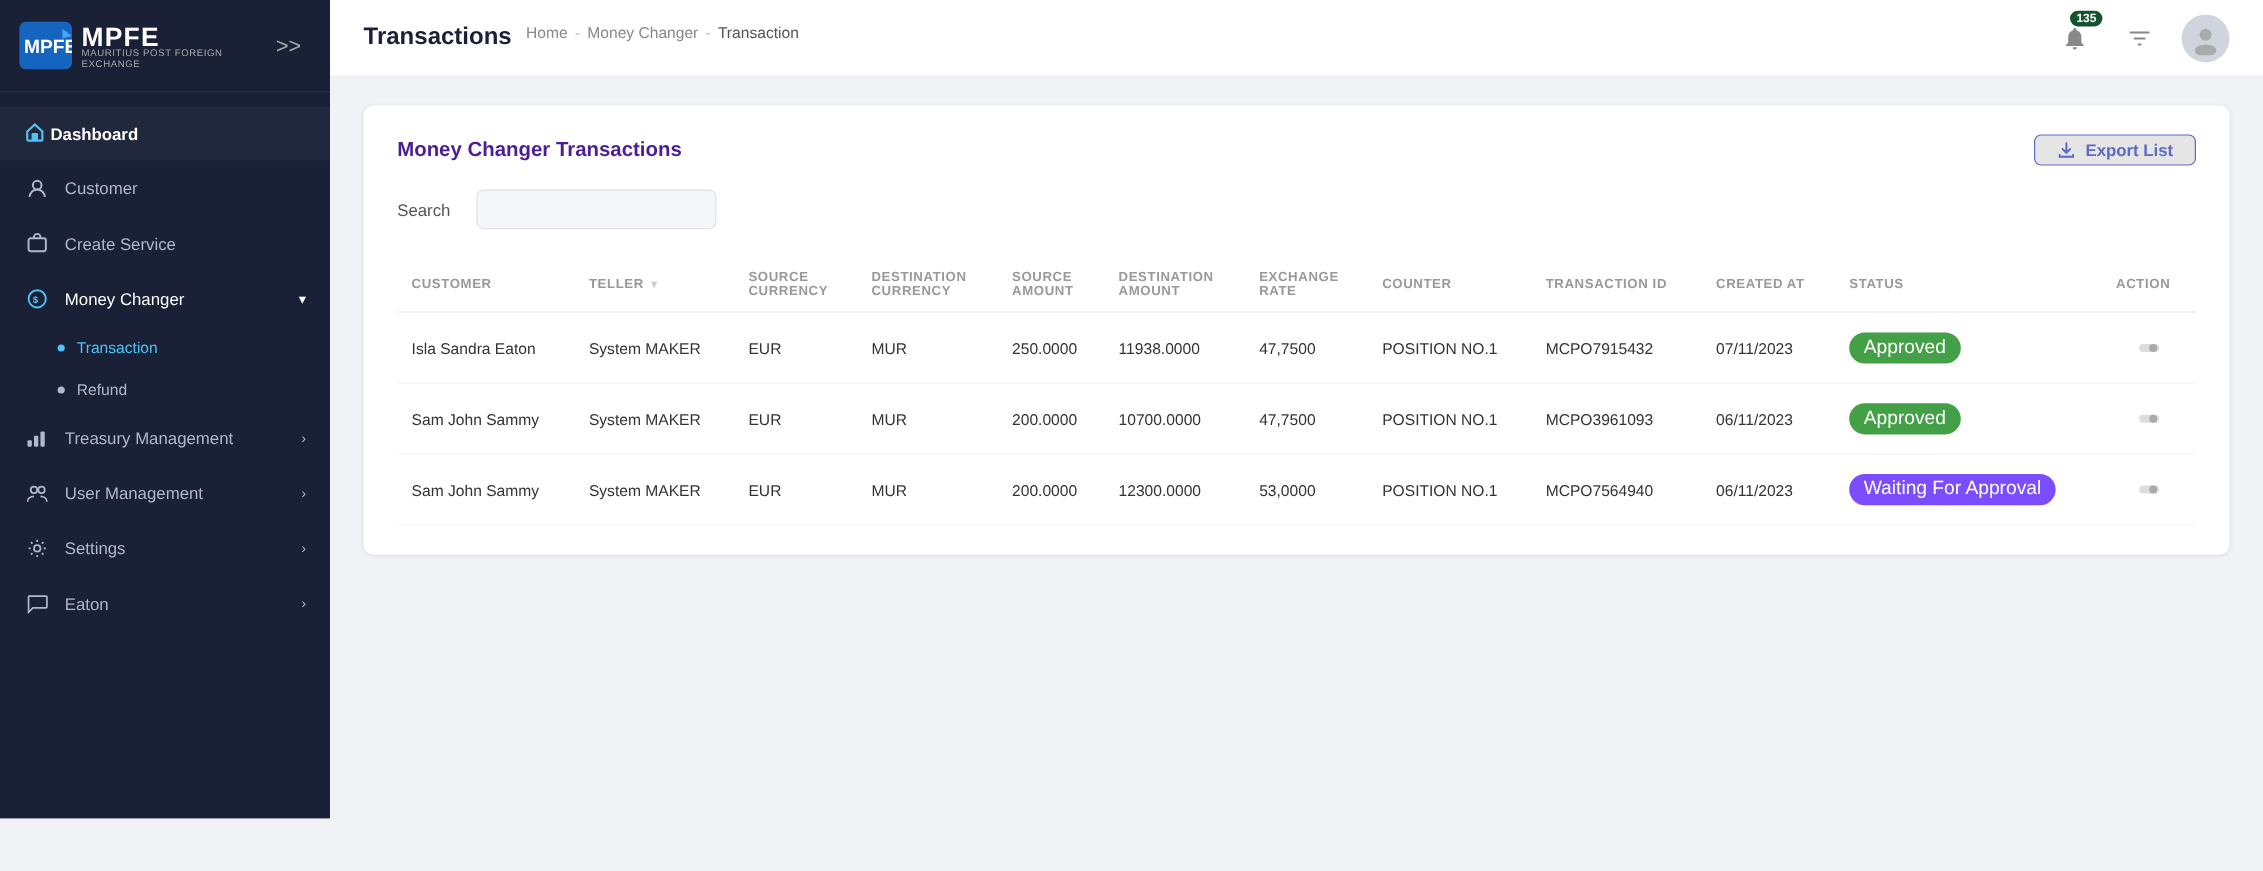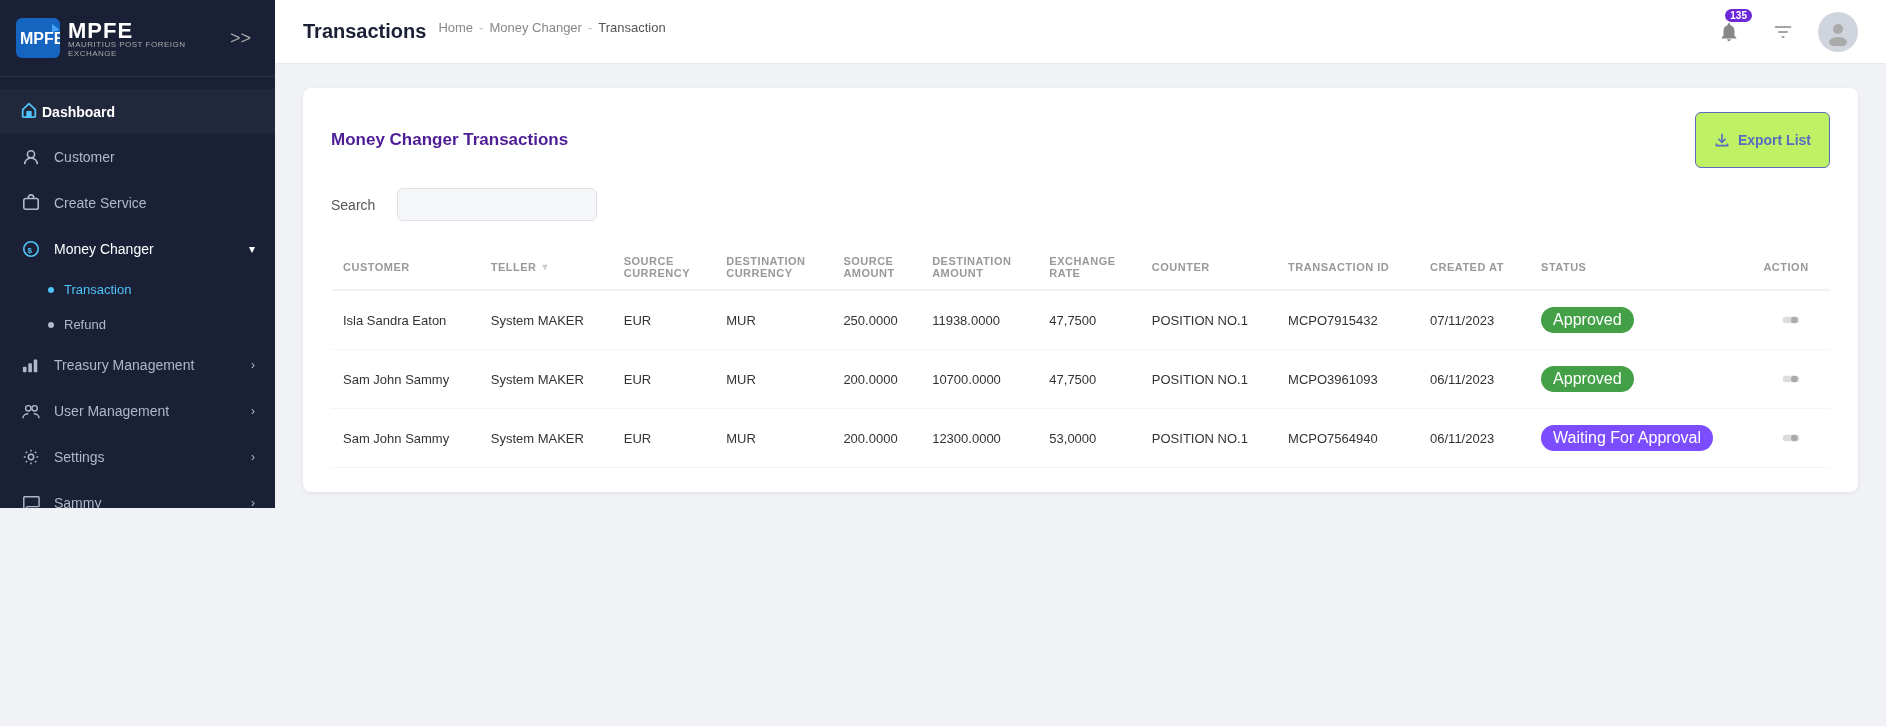--- a/index.html
+++ b/index.html
@@ -6,21 +6,21 @@
     body { font-family: 'Segoe UI', Arial, sans-serif; background: #f0f2f5; display: flex; height: 726px; overflow: hidden; }
 
     
     .sidebar {
       width: 275px;
       min-width: 275px;
       background: #1a2035;
       color: #fff;
       display: flex;
       flex-direction: column;
-      height: 508px;
+      height: 682px;
       overflow-y: auto;
     }
     .sidebar-logo {
       display: flex;
       align-items: center;
       justify-content: space-between;
       padding: 18px 16px;
       border-bottom: 1px solid rgba(255,255,255,0.08);
     }
     .logo-box {
@@ -168,21 +168,21 @@
       display: flex;
       align-items: center;
       justify-content: center;
       width: 38px;
       height: 38px;
     }
     .badge {
       position: absolute;
       top: -4px;
       right: -4px;
-      background: #6d28d9;
+      background: #14532d;
       color: #fff;
       border-radius: 10px;
       font-size: 10px;
       font-weight: 700;
       padding: 1px 5px;
       min-width: 18px;
       text-align: center;
     }
     .avatar {
       width: 40px;
@@ -220,23 +220,23 @@
       font-size: 17px;
       font-weight: 700;
       color: #4c1d95;
     }
     .export-btn {
       display: flex;
       align-items: center;
       gap: 8px;
       border: 1.5px solid #5c6bc0;
       color: #5c6bc0;
-      background: #bef264;
+      background: #e5e5e5;
       border-radius: 6px;
-      padding: 19px 18px;
+      padding: 4px 18px;
       font-size: 14px;
       font-weight: 600;
       cursor: pointer;
     }
 
     .search-row {
       display: flex;
       align-items: center;
       gap: 16px;
       margin-bottom: 24px;
@@ -430,21 +430,21 @@
       <span>Settings</span>
       <span class="chevron">›</span>
     </div>
 
     <div class="nav-item">
       <div class="nav-icon">
         <svg width="18" height="18" viewBox="0 0 20 20" fill="none">
           <path d="M2 3h16a1 1 0 011 1v9a1 1 0 01-1 1H6l-4 4V4a1 1 0 011-1z" stroke="#b0b8c9" stroke-width="1.6" fill="none"></path>
         </svg>
       </div>
-      <span>Sammy</span>
+      <span>Eaton</span>
       <span class="chevron">›</span>
     </div>
   </div>
 </nav>
 
 <div class="main">
 
   <header class="header">
     <div class="header-left">
       <span class="page-title">Transactions</span>

